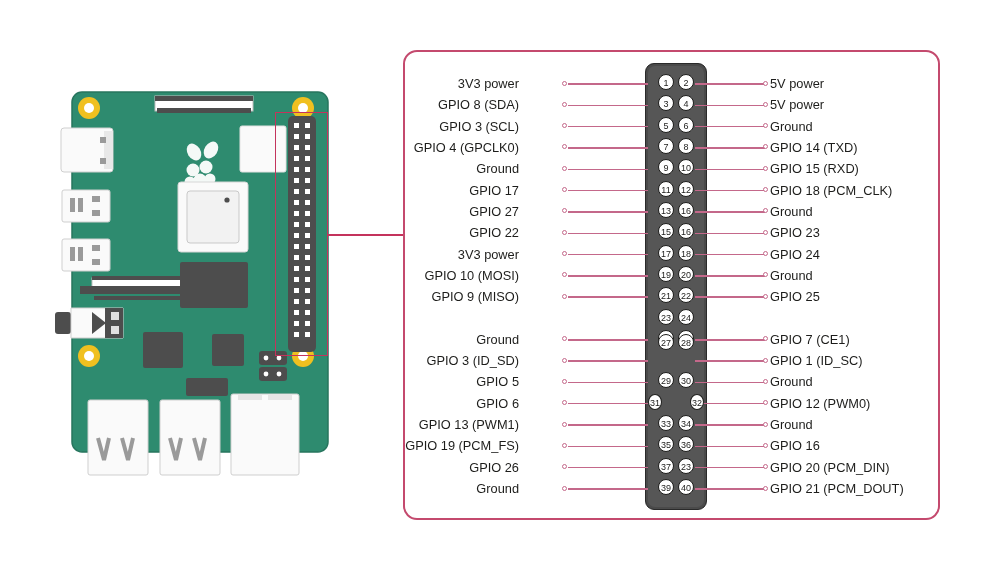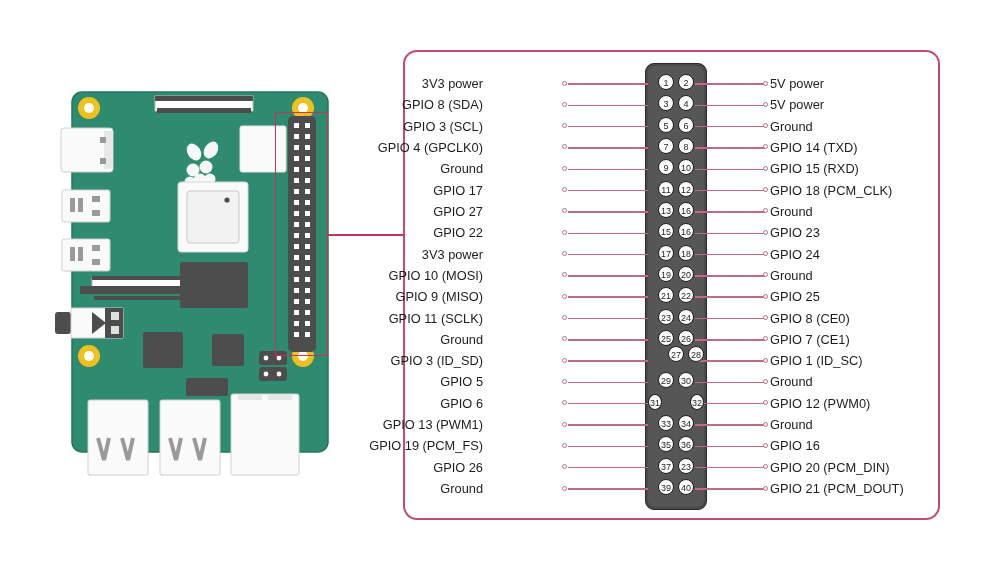--- a/index.html
+++ b/index.html
@@ -43,20 +43,21 @@
     height: 470px;
   }
 
   .pin-row {
     position: absolute;
     left: 0;
     width: 470px;
     height: 22px;
     display: flex;
     align-items: center;
+    padding-left: 36px;
   }
 
   .label-left {
     position: absolute;
     right: 390px;     
     width: 260px;
     text-align: right;
     font-size: 12.8px;
     color: #1d1d1b;
     white-space: nowrap;
@@ -424,28 +425,20 @@
       <span class="label-right">Ground</span>
     </div>
     <div class="pin-row" style="top: 236.2px;">
       <span class="label-left">GPIO 9 (MISO)</span>
       <span class="dot-left"></span>
       <span class="lead-left"></span>
       <span class="lead-right"></span>
       <span class="dot-right"></span>
       <span class="label-right">GPIO 25</span>
     </div>
-    <div class="pin-row" style="top: 257.52px;">
-      <span class="label-left">GPIO 11 (SCLK)</span>
-      <span class="dot-left"></span>
-      <span class="lead-left"></span>
-      <span class="lead-right"></span>
-      <span class="dot-right"></span>
-      <span class="label-right">GPIO 8 (CE0)</span>
-    </div>
     <div class="pin-row" style="top: 278.84px;">
       <span class="label-left">Ground</span>
       <span class="dot-left"></span>
       <span class="lead-left"></span>
       <span class="lead-right"></span>
       <span class="dot-right"></span>
       <span class="label-right">GPIO 7 (CE1)</span>
     </div>
     <div class="pin-row" style="top: 300.16px;">
       <span class="label-left">GPIO 3 (ID_SD)</span>
@@ -550,21 +543,21 @@
     <span class="pin-num">22</span>
   </div>
 <div class="pin-pair" style="top: 308.52px;">
     <span class="pin-num">23</span>
     <span class="pin-num">24</span>
   </div>
 <div class="pin-pair" style="top: 329.84px;">
     <span class="pin-num">25</span>
     <span class="pin-num">26</span>
   </div>
-<div class="pin-pair" style="top: 346px; justify-content: flex-end;">
+<div class="pin-pair" style="top: 334px;">
     <span class="pin-num">27</span>
     <span class="pin-num">28</span>
   </div>
 <div class="pin-pair" style="top: 372.48px;">
     <span class="pin-num">29</span>
     <span class="pin-num">30</span>
   </div>
 <div class="pin-pair" style="top: 393.8px; gap: 28px;">
     <span class="pin-num">31</span>
     <span class="pin-num">32</span>

